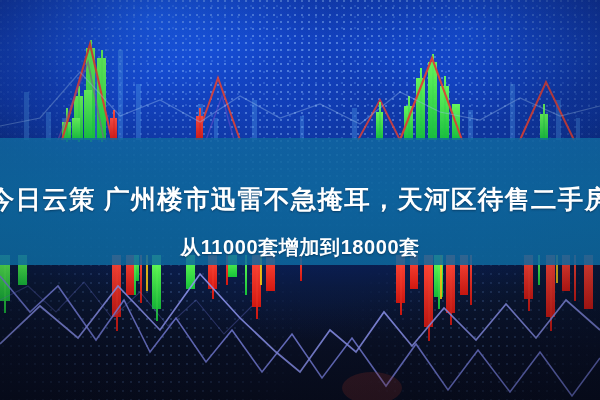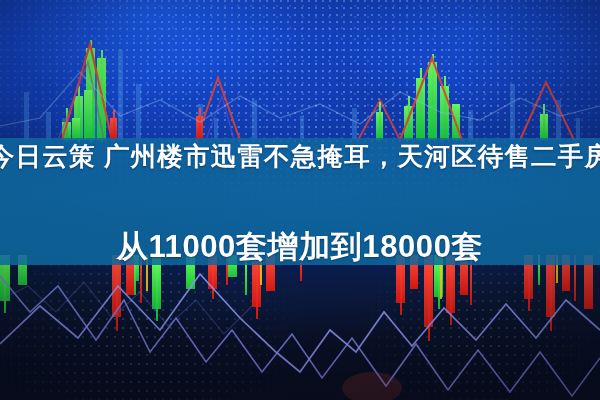--- a/index.html
+++ b/index.html
@@ -61,34 +61,34 @@
     position:absolute;left:0;right:0;
     top:138px;height:127px;
     background:linear-gradient(180deg, rgba(16,106,160,.80) 0%, rgba(14,108,162,.84) 45%, rgba(13,104,158,.86) 100%);
     mix-blend-mode:normal;
   }
 
   
   #headline{
     position:absolute;left:0;right:0;top:138px;height:127px;
     display:flex;flex-direction:column;
-    align-items:center;justify-content:space-between;
+    align-items:center;justify-content:flex-end;
     gap:12px;
   }
   .hl-line{
     color:#ffffff;
     font-weight:bold;
     font-size:25.5px;
     line-height:36px;
     letter-spacing:.5px;
     white-space:nowrap;
     text-shadow:0 1px 2px rgba(0,20,45,.45);
   }
   #hl-line-1{ font-size:25.5px; letter-spacing:1.2px; }
-  #hl-line-2{ font-size:31px; letter-spacing:.6px; }
+  #hl-line-2{ font-size:20px; letter-spacing:.6px; }
 </style>
 </head>
 <body>
 
 <div id="stage">
 
   <div class="layer" id="bg-base"></div>
   <div class="layer" id="bg-dots"></div>
   <div class="layer" id="bg-dots2"></div>
 

